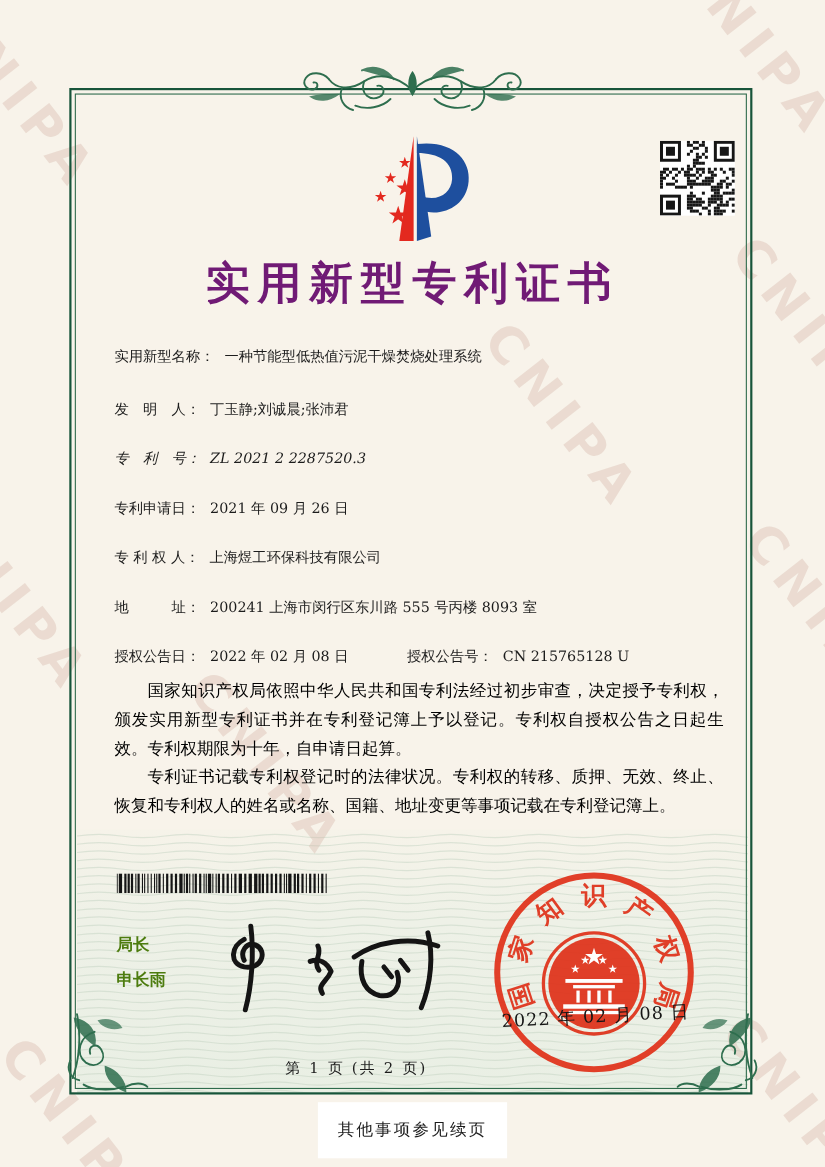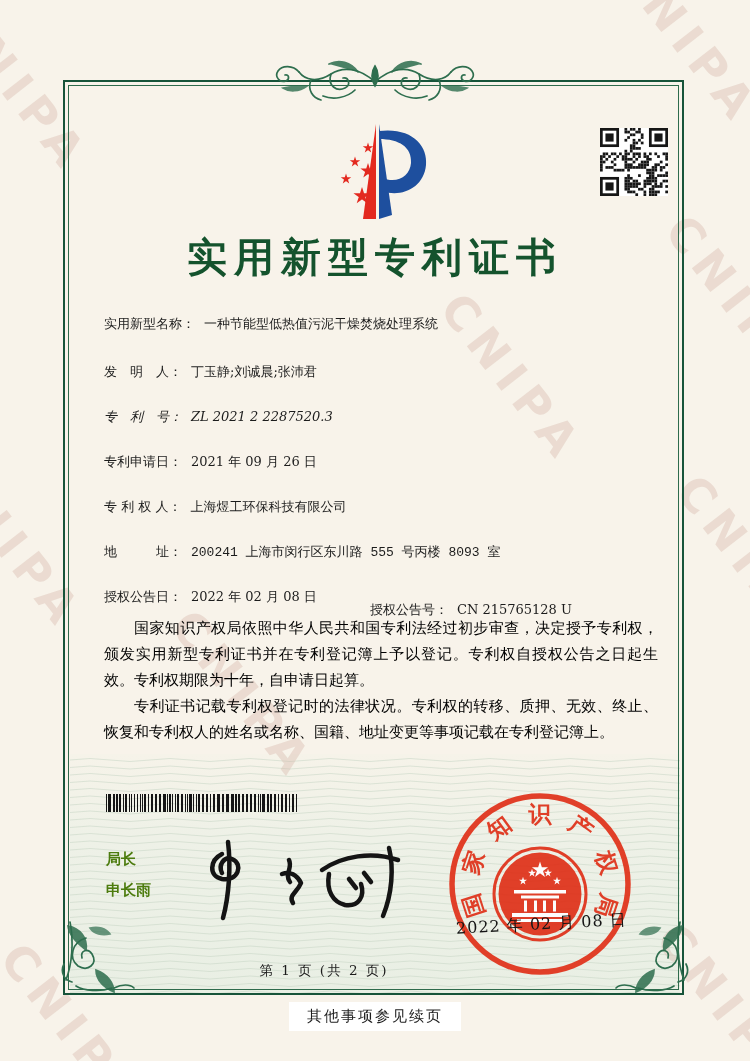--- a/index.html
+++ b/index.html
@@ -17,40 +17,40 @@
   .border-outer{position:absolute;left:63px;top:80px;width:621px;height:915px;
       border:2.5px solid #17543a;z-index:3;box-sizing:border-box;}
   .border-inner{position:absolute;inset:3px;border:1px solid #2e6b4c;}
   .orn{position:absolute;z-index:3;}
   .orn.corner-right{transform:scaleX(-1);}
   
   .cert-number{position:absolute;left:104px;top:124px;z-index:4;font-size:15px;letter-spacing:3px;}
   .logo{position:absolute;left:315px;top:118px;width:130px;height:110px;z-index:4;}
   .qr{position:absolute;left:600px;top:128px;width:68px;height:68px;z-index:4;background:#fff;}
   .title{position:absolute;left:0;top:230px;width:750px;text-align:center;z-index:4;
-      font-size:40px;font-weight:700;letter-spacing:7px;color:#14532d;}
+      font-size:40px;font-weight:700;letter-spacing:7px;color:#701a75;}
   .frow{position:absolute;left:104px;width:560px;z-index:4;font-size:13px;white-space:nowrap;}
   .frow .lab{display:inline-block;}
   .frow .val{margin-left:9px;}
-  .frow .pair2{position:absolute;left:266px;top:0;margin-top:13px;}
+  .frow .pair2{position:absolute;left:266px;top:0;}
   .body-text{position:absolute;left:104px;top:615px;width:554px;z-index:4;
       font-size:15px;line-height:26px;color:#000000;text-align:justify;}
   .body-text p{margin:0;text-indent:2em;}
   .barcode{position:absolute;left:106px;top:794px;width:196px;height:18px;z-index:4;}
   .signer{position:absolute;left:106px;top:850px;z-index:4;
       font-family:"DejaVu Sans",sans-serif;font-size:15px;font-weight:600;color:#4d7c0f;}
   .signer .name{margin-top:12px;}
   .signature{position:absolute;left:192px;top:838px;width:228px;height:84px;z-index:4;}
   .seal{position:absolute;left:446px;top:790px;width:188px;height:188px;z-index:5;}
   .seal-date{position:absolute;left:456px;top:914px;width:180px;z-index:6;font-size:16px;
       letter-spacing:1px;color:#151515;transform:rotate(-3deg);}
   .page-footer{position:absolute;left:0;top:962px;width:648px;text-align:center;z-index:4;
       font-size:13.5px;letter-spacing:2px;}
   .cont-note{position:absolute;left:50%;top:1002px;transform:translateX(-50%);z-index:4;
-      background:#ffffff;padding:5px 18px;font-size:15px;letter-spacing:2px;white-space:nowrap;}
+      background:#ffffff;padding:16px 18px;font-size:15px;letter-spacing:2px;white-space:nowrap;}
 </style>
 </head>
 <body>
 
 <div class="page">
 
   <div id="wm-layer">
       <span class="wm" style="left: 18px; top: 88px;">CNIPA</span>
       <span class="wm" style="left: 688px; top: 40px;">CNIPA</span>
       <span class="wm" style="left: 737px; top: 300px;">CNIPA</span>
@@ -367,21 +367,21 @@
   </div>
   <div class="frow" style="top:408px;font-style:italic;">
     <span class="lab">专　利　号：</span><span class="val">ZL 2021 2 2287520.3</span>
   </div>
   <div class="frow" style="top:453px;">
     <span class="lab">专利申请日：</span><span class="val">2021 年 09 月 26 日</span>
   </div>
   <div class="frow" style="top:498px;">
     <span class="lab">专 利 权 人：</span><span class="val">上海煜工环保科技有限公司</span>
   </div>
-  <div class="frow" style="top:543px;font-family:Liberation Mono, monospace;">
+  <div class="frow" style="top:543px;">
     <span class="lab">地　　　址：</span><span class="val">200241 上海市闵行区东川路 555 号丙楼 8093 室</span>
   </div>
   <div class="frow" style="top:588px;">
     <span class="lab">授权公告日：</span><span class="val">2022 年 02 月 08 日</span>
     <span class="pair2">
       <span class="lab">授权公告号：</span><span class="val">CN 215765128 U</span>
     </span>
   </div>
 
   <div class="body-text">

